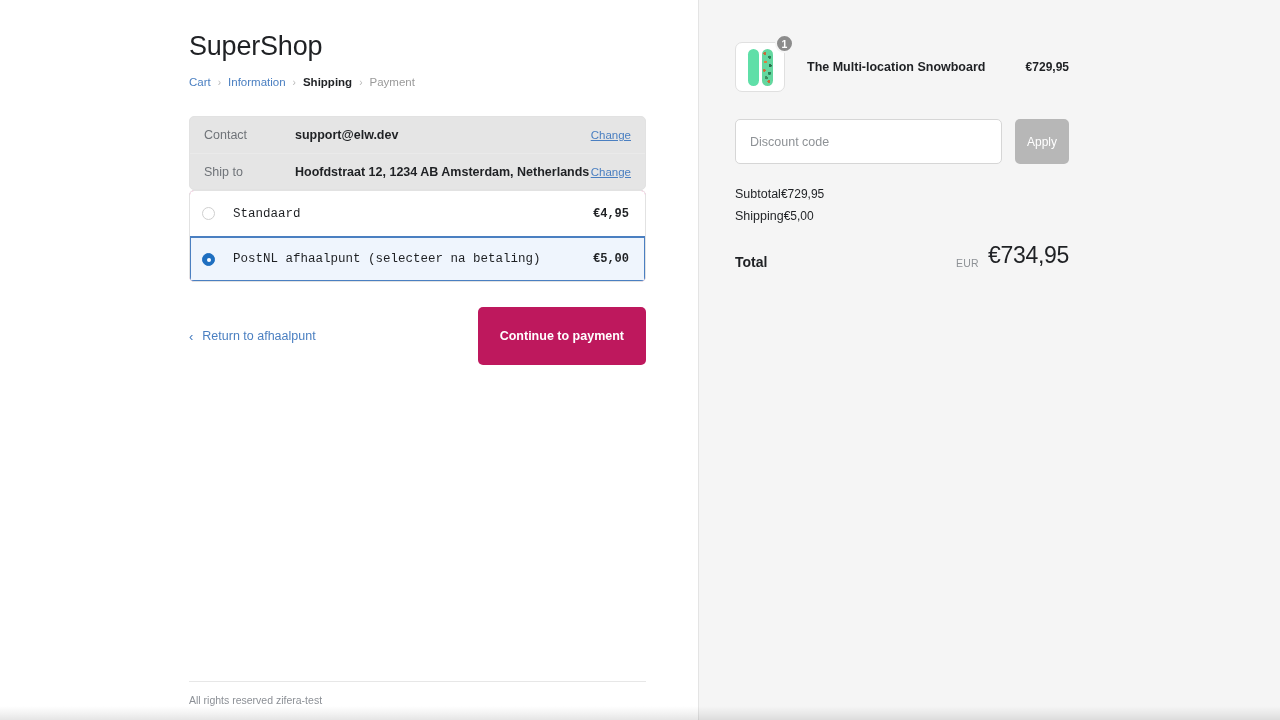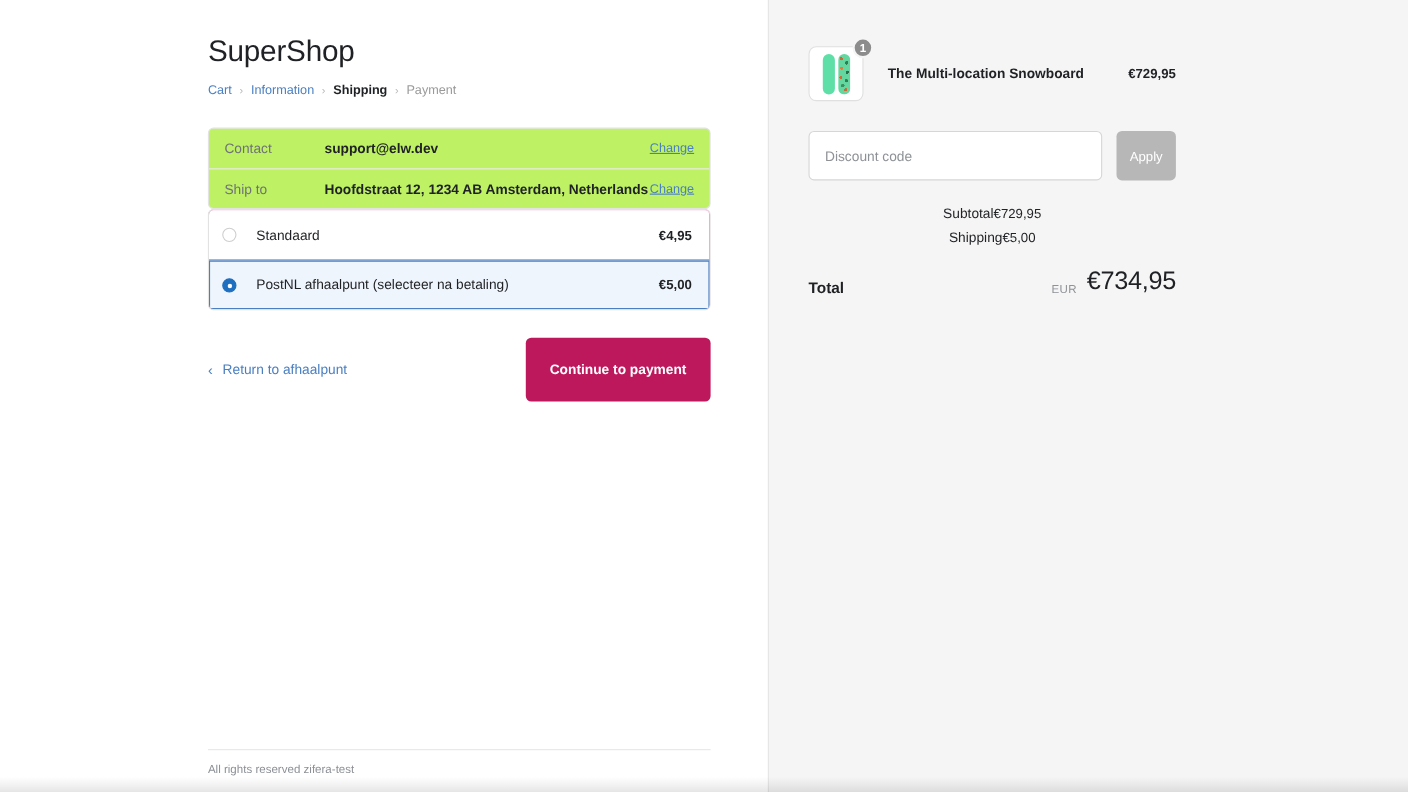--- a/index.html
+++ b/index.html
@@ -46,21 +46,21 @@
   .crumb-link { color: #4a7fc1; text-decoration: none; }
   .crumb-current { color: #1f2124; font-weight: 700; }
   .crumb-future { color: #9a9a9a; }
   .crumb-sep { color: #b9b9b9; font-size: 10px; }
 
   
   .review-card {
     width: 457px;
     border: 1px solid #e2e2e2;
     border-radius: 5px;
-    background: #bef264;
+    background: #e5e5e5;
     overflow: hidden;
     margin-top: 28px;
   }
   .review-row {
     display: flex; align-items: center;
     height: 36px;
     padding: 0 14px;
     font-size: 12.5px;
   }
   .review-row + .review-row { border-top: 1px solid #eaeaea; }
@@ -77,20 +77,21 @@
     margin: 31px 0 14px 0;
   }
 
   
   .ship-group {
     width: 457px;
     border: 1px solid #e2e2e2;
     border-radius: 5px;
     overflow: hidden;
     background: #ec4899;
+    font-family: Liberation Mono, monospace;
   }
   .ship-row {
     display: flex; align-items: center;
     height: 45px;
     padding: 0 16px 0 12px;
     font-size: 12.5px;
     cursor: pointer;
     background: #fff;
     position: relative;
   }
@@ -216,21 +217,21 @@
     width: 54px; height: 45px;
     background: #b7b7b7; color: #fff;
     border: none; border-radius: 5px;
     font-size: 12px; font-weight: 400;
     font-family: "Liberation Sans", sans-serif;
     cursor: pointer;
   }
 
   .totals { margin-top: 23px; }
   .total-line {
-    display: flex; align-items: baseline; justify-content: center;
+    display: flex; align-items: baseline; justify-content: flex-start;
     font-size: 12.5px; color: #1f2124;
     margin-bottom: 8px;
   }
   .total-line .amt { font-weight: 400; font-size: 12px; }
   .grand {
     display: flex; align-items: baseline; justify-content: space-between;
     margin-top: 19px;
   }
   .grand-label { font-size: 14px; font-weight: 700; color: #1f2124; }
   .grand-right { display: flex; align-items: flex-end; gap: 9px; }

